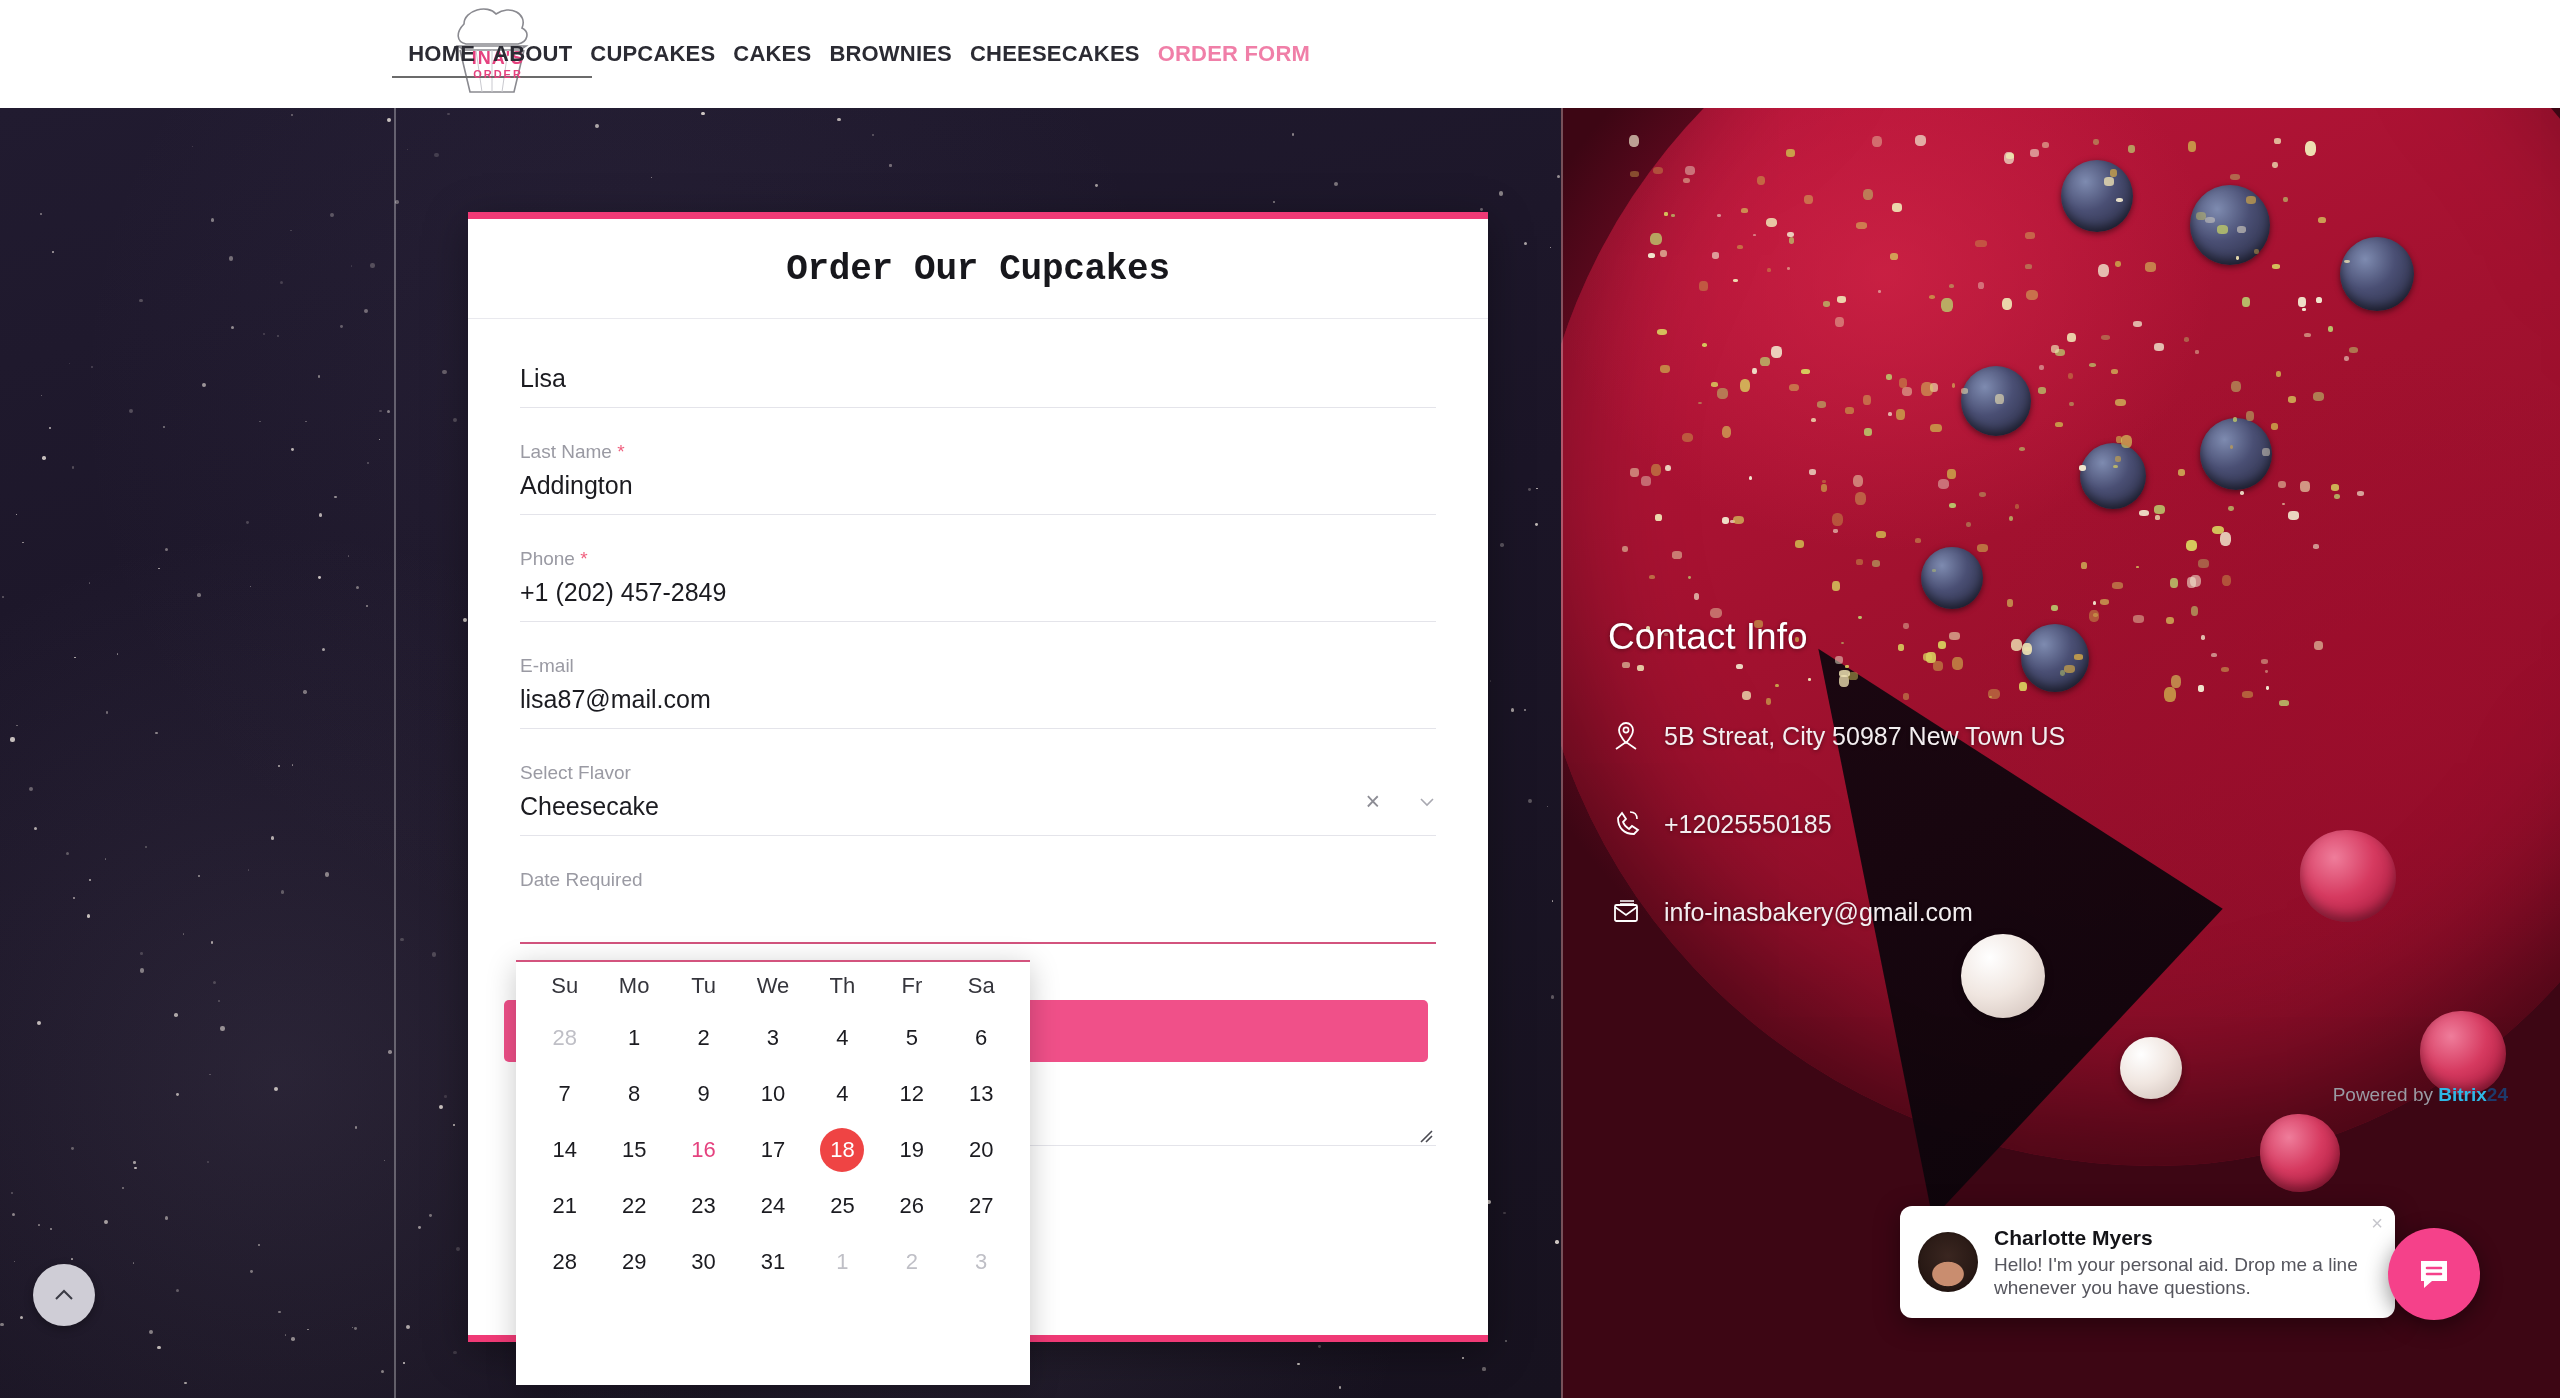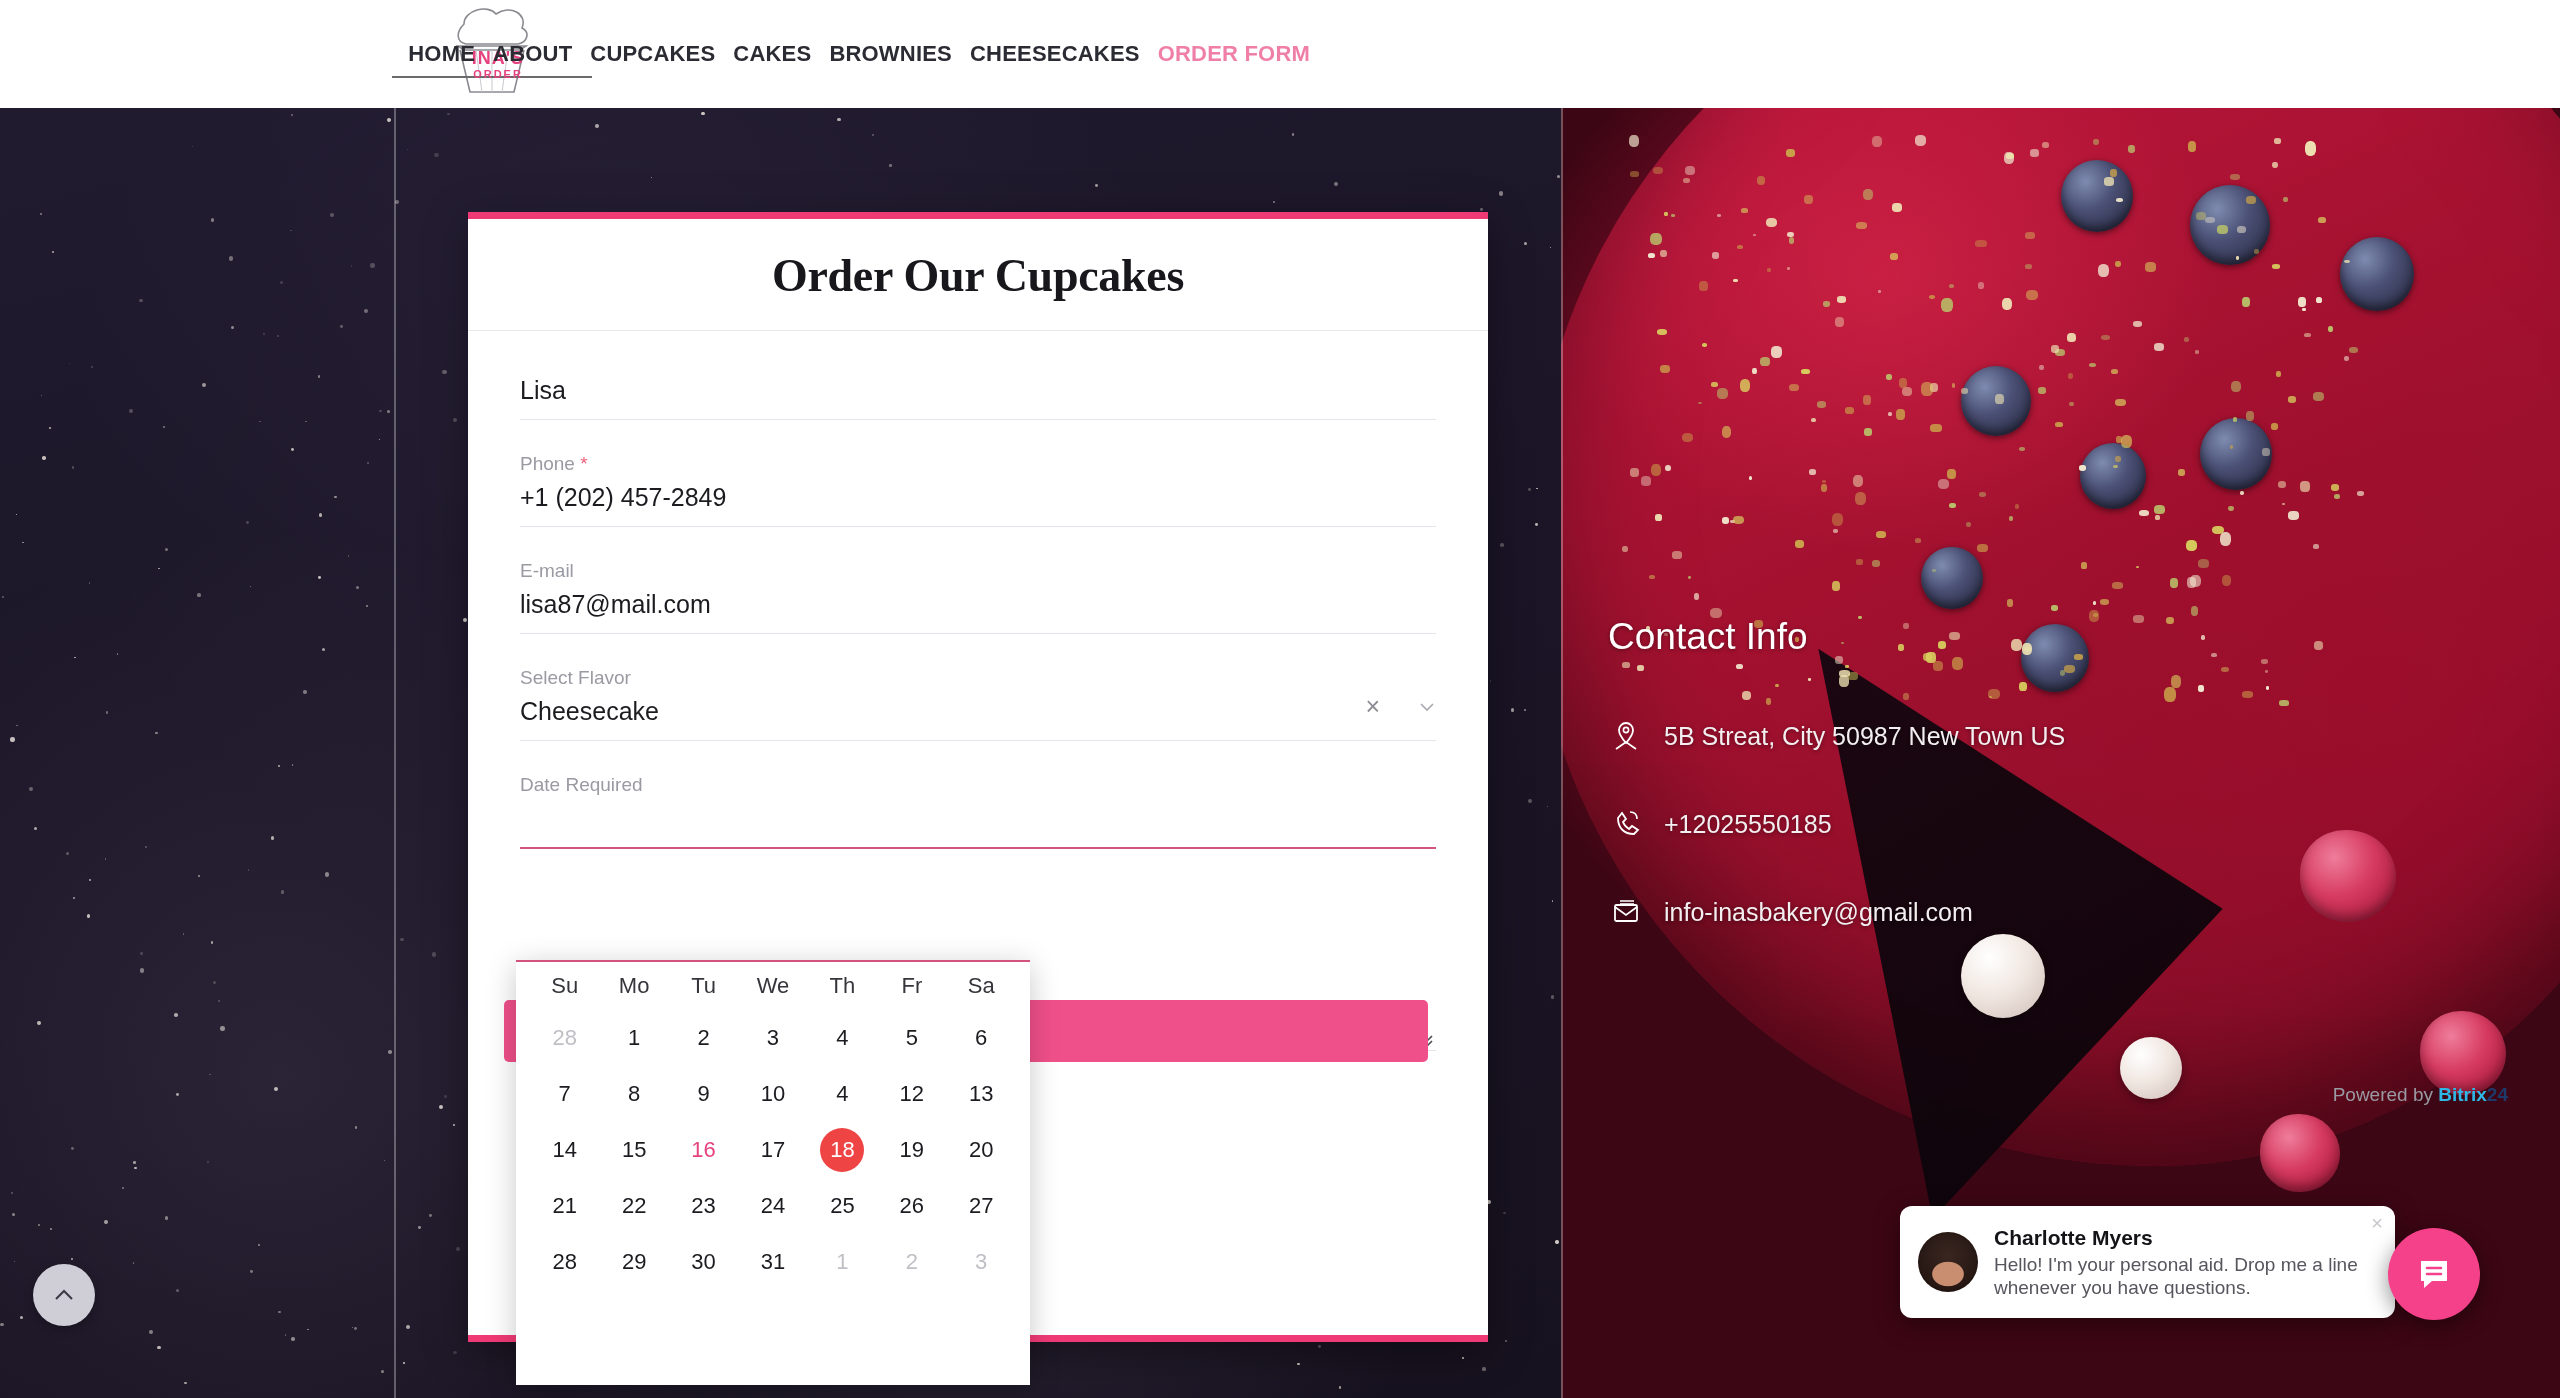--- a/index.html
+++ b/index.html
@@ -100,23 +100,23 @@
 
   
   #card {
     position:absolute; left:468px; top:212px; width:1020px; height:1130px;
     background:#ffffff; z-index:30;
     box-shadow:0 10px 40px rgba(0,0,0,.35);
     border-top:7px solid #f03a76;
     border-bottom:7px solid #f03a76;
   }
   #card-title {
-    text-align:center; font-size:46px; font-weight:bold; color:#17171c;
+    text-align:center; font-size:36px; font-weight:bold; color:#17171c;
     padding:30px 0 28px; letter-spacing:-.3px;
-    font-family:Liberation Serif, serif;
+    font-family:Liberation Mono, monospace;
   }
   #card-divider { height:1px; background:#e9e9ee; }
   #fields { padding:22px 52px 0; }
   .field { position:relative; padding-top:16px; margin-bottom:16px; }
   .field-label {
     font-size:19px; color:#9a9aa3; line-height:24px;
     font-family:"Liberation Sans", sans-serif;
   }
   .req { color:#f0607f; font-size:19px; }
   .field-value {
@@ -975,20 +975,25 @@
 
 <div id="card">
   <div id="card-title">Order Our Cupcakes</div>
   <div id="card-divider"></div>
   <div id="fields">
       <div class="field">
         <div class="field-value">Lisa</div>
         <div class="field-underline"></div>
       </div>
       <div class="field">
+        <div class="field-label">Last Name<span class="req"> *</span></div>
+        <div class="field-value">Addington</div>
+        <div class="field-underline"></div>
+      </div>
+      <div class="field">
         <div class="field-label">Phone<span class="req"> *</span></div>
         <div class="field-value">+1 (202) 457-2849</div>
         <div class="field-underline"></div>
       </div>
       <div class="field">
         <div class="field-label">E-mail</div>
         <div class="field-value">lisa87@mail.com</div>
         <div class="field-underline"></div>
       </div>
       <div class="field">

